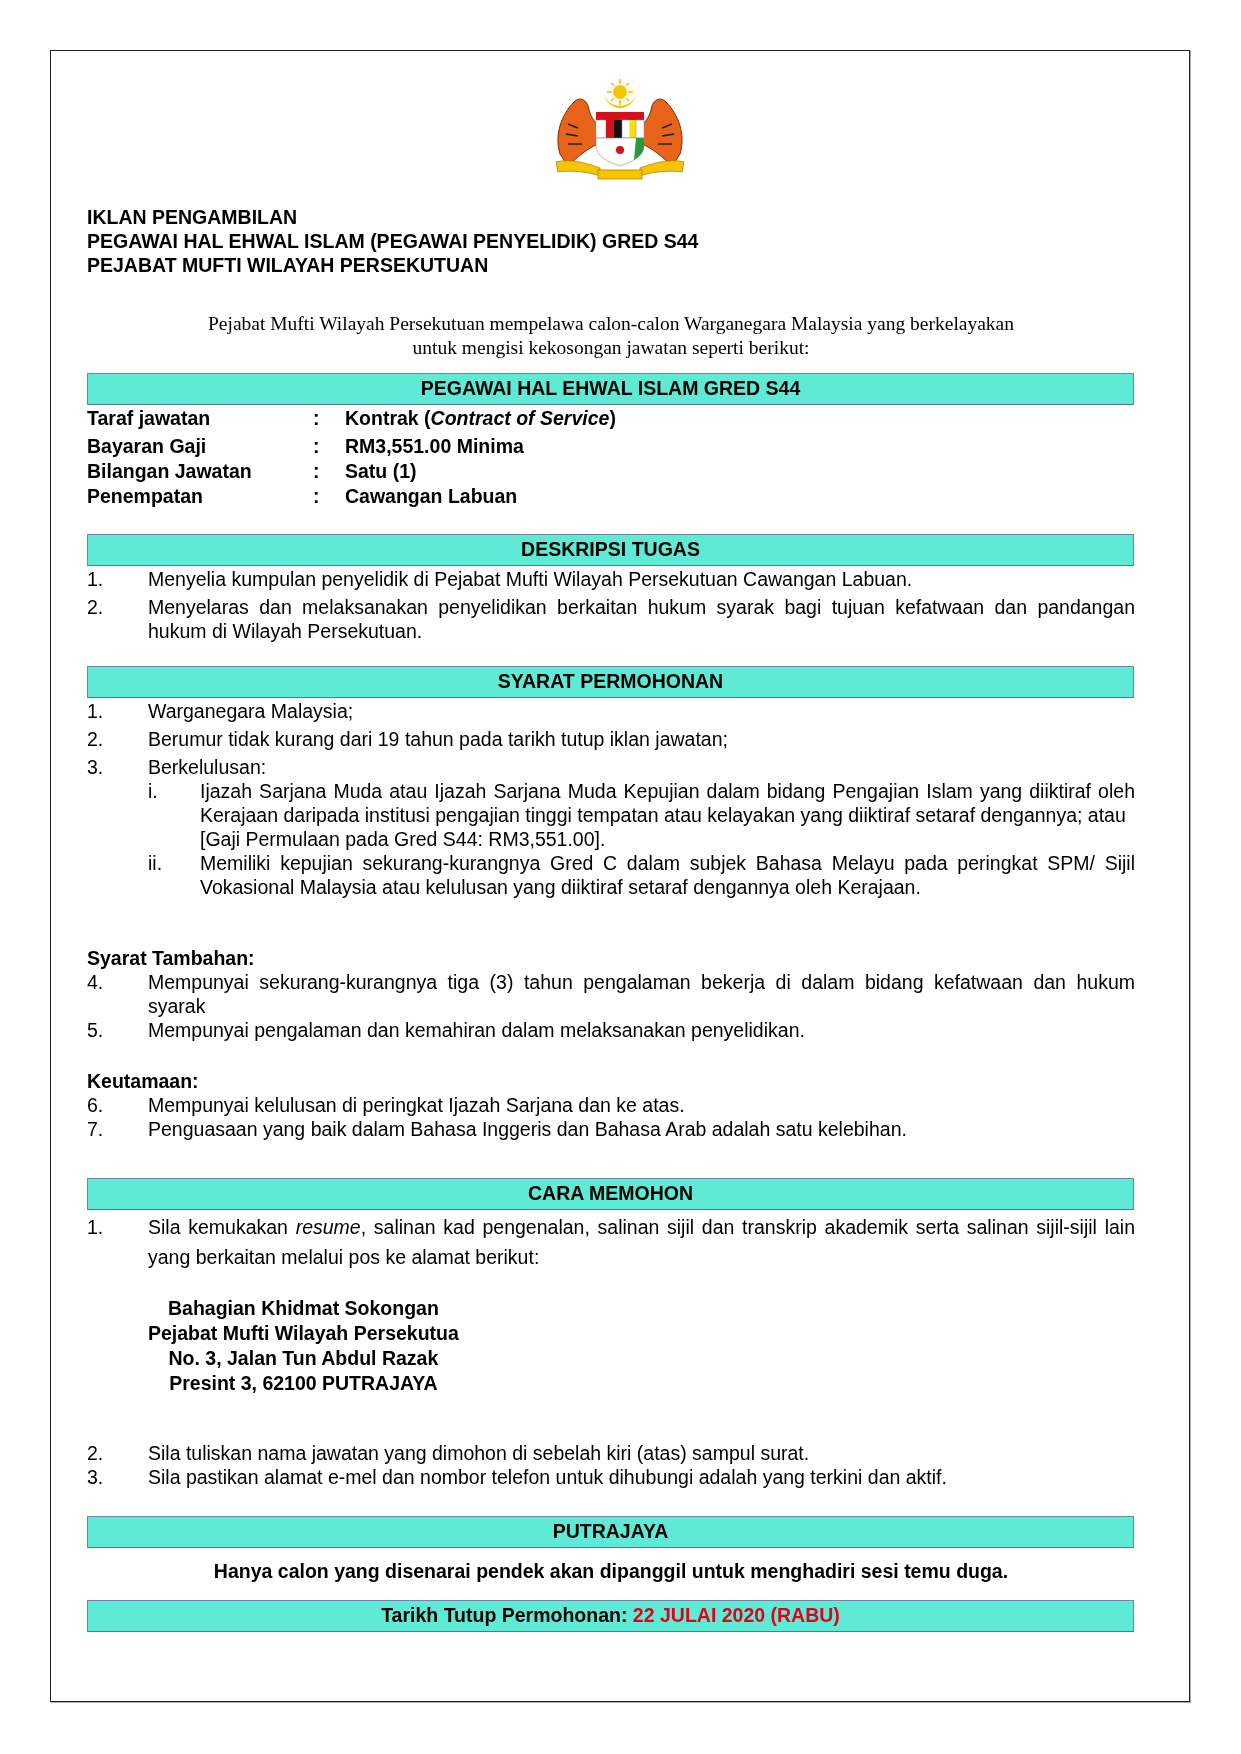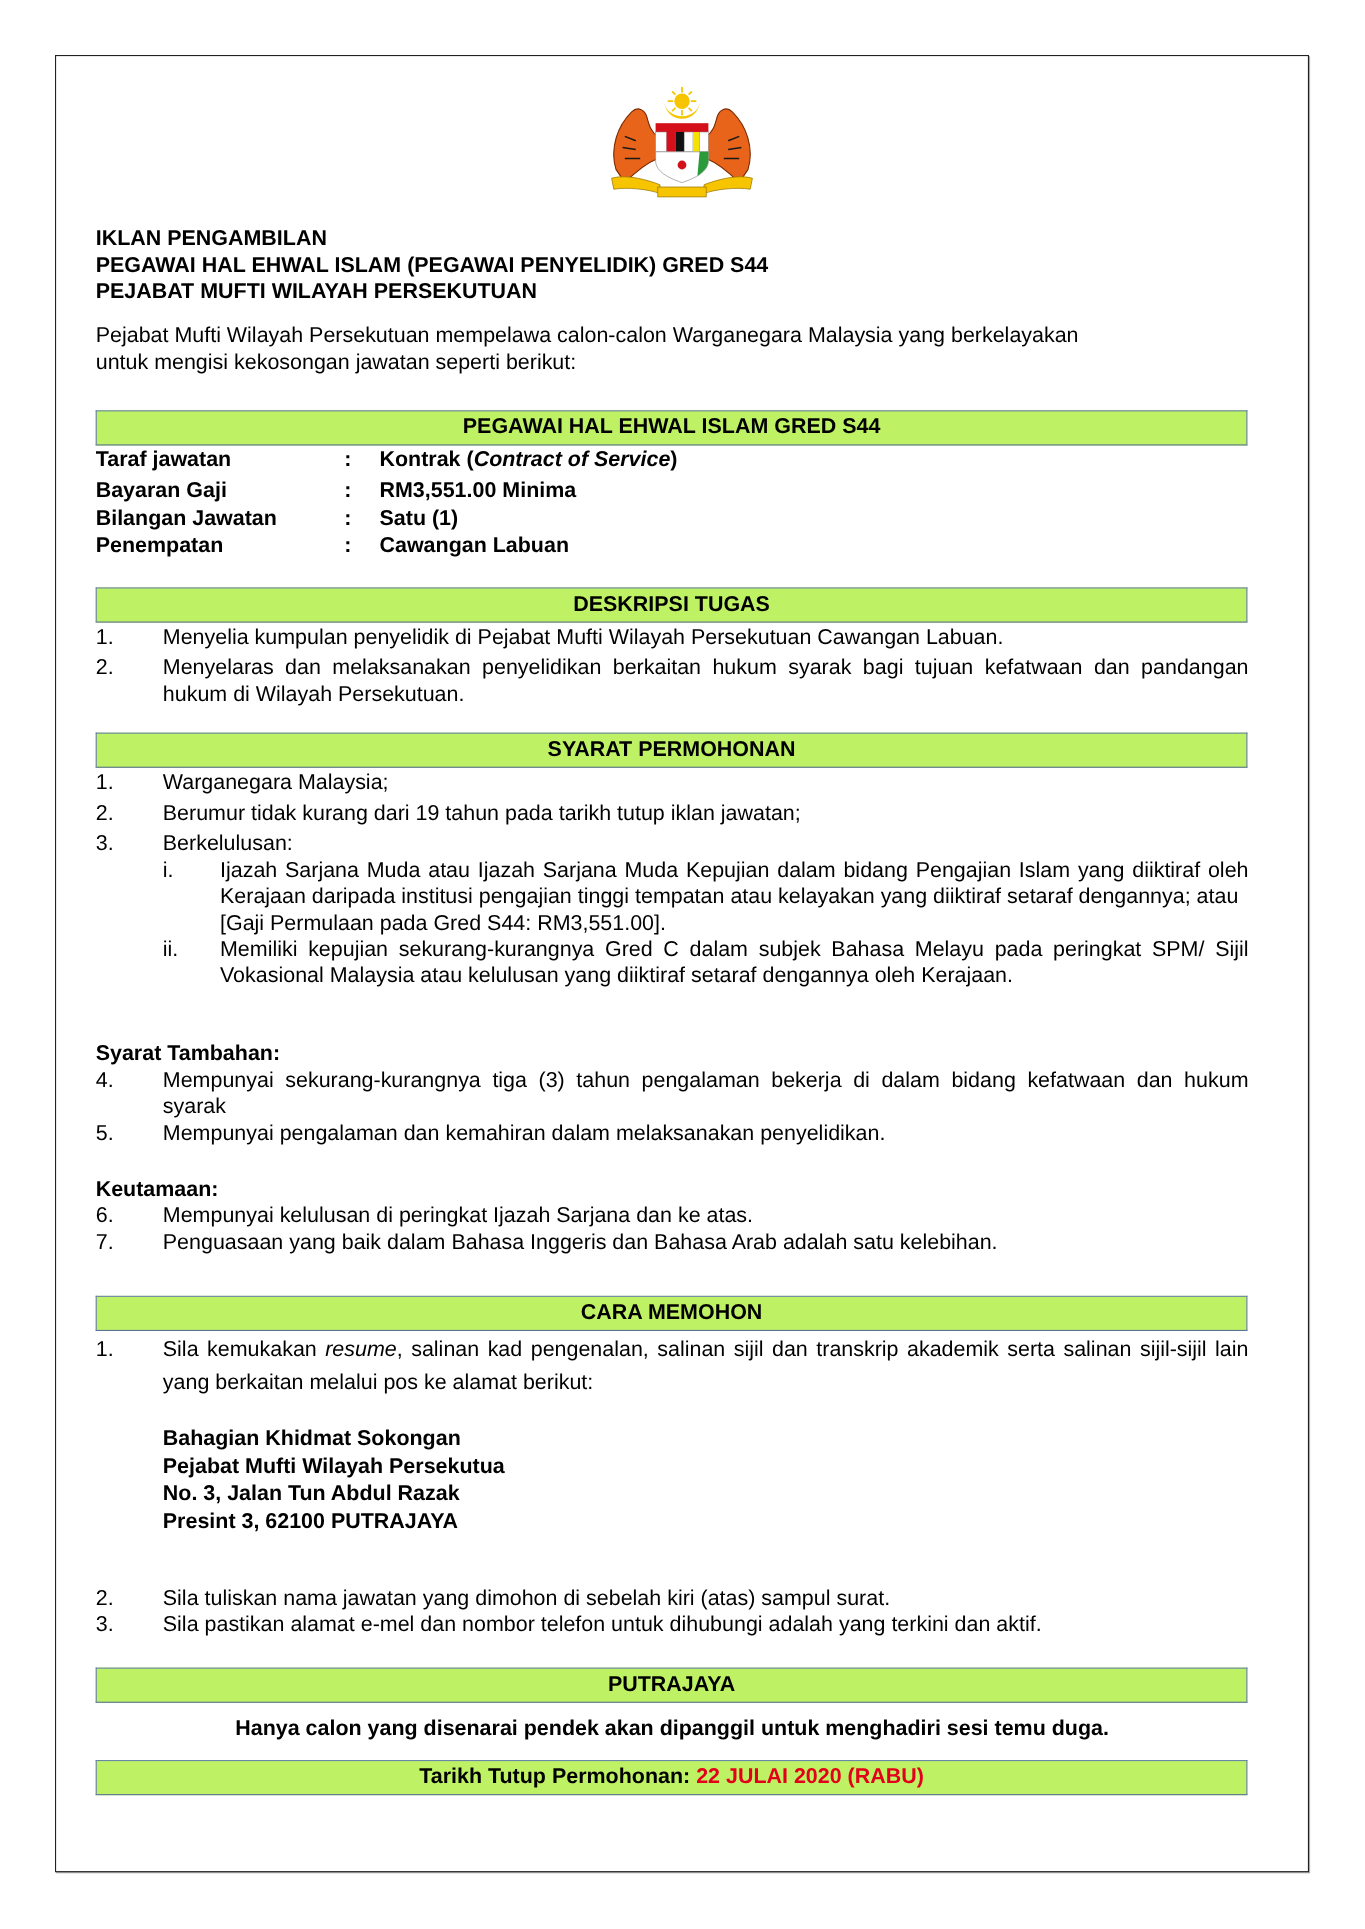--- a/index.html
+++ b/index.html
@@ -10,26 +10,26 @@
   .frame {
     position: absolute; left: 50px; top: 50px; width: 1140px; height: 1652px;
     border: 1.5px solid #222; box-shadow: 1px 1px 0 #aaa; box-sizing: border-box;
   }
   .crest { position: absolute; left: 540px; top: 74px; width: 160px; height: 110px; }
   .title-block {
     position: absolute; left: 87px; width: 1048px; top: 205px; text-align: left;
     font-weight: bold; font-size: 19.5px; line-height: 24px;
   }
   .intro {
-    position: absolute; left: 87px; width: 1048px; top: 293px; 
-    font-size: 19.5px; line-height: 24px;
+    position: absolute; left: 87px; width: 1048px; top: 312px; text-align: center;
+    font-size: 19.5px; line-height: 24px; font-family: Liberation Serif, serif;
   }
   .bar {
     position: absolute; left: 87px; width: 1047px; height: 32px; box-sizing: border-box;
-    background: #bef264; border: 1.5px solid #6a86a8; border-bottom-color: #5b7394;
+    background: #5eead4; border: 1.5px solid #6a86a8; border-bottom-color: #5b7394;
     text-align: center; font-weight: bold; font-size: 19.5px; line-height: 29px;
   }
   .kv { position: absolute; left: 87px; font-weight: bold; font-size: 19.5px; }
   .kv .row { position: relative; height: 25px; line-height: 25px; }
   .kv .k { position: absolute; left: 0; white-space: nowrap; }
   .kv .c { position: absolute; left: 226px; }
   .kv .v { position: absolute; left: 258px; white-space: nowrap; }
   .list { position: absolute; left: 87px; width: 1048px; font-size: 19.5px; line-height: 24px; }
   .li { position: relative; padding-left: 61px; margin-bottom: 4px; text-align: justify; }
   .li .num { position: absolute; left: 0; top: 0; }
@@ -188,21 +188,21 @@
   </div>
 </div>
 
 <div class="bar" style="top:1178px;">CARA MEMOHON</div>
 <div class="list" style="top:1212px; line-height:30px;">
   <div class="li">
     <span class="num">1.</span><span>Sila kemukakan </span><i>resume</i><span>, salinan kad pengenalan, salinan sijil dan transkrip akademik serta salinan sijil-sijil lain yang berkaitan melalui pos ke alamat berikut:</span>
   </div>
 </div>
 
-<div class="address" style="top:1296px;">
+<div class="address" style="top:1296px;text-align:center;">
   <div>Bahagian Khidmat Sokongan</div>
   <div>Pejabat Mufti Wilayah Persekutua</div>
   <div>No. 3, Jalan Tun Abdul Razak</div>
   <div>Presint 3, 62100 PUTRAJAYA</div>
 </div>
 
 <div class="list" style="top:1441px;">
   <div class="li" style="margin-bottom:0;">
     <span class="num">2.</span><span>Sila tuliskan nama jawatan yang dimohon di sebelah kiri (atas) sampul surat.</span>
   </div>

